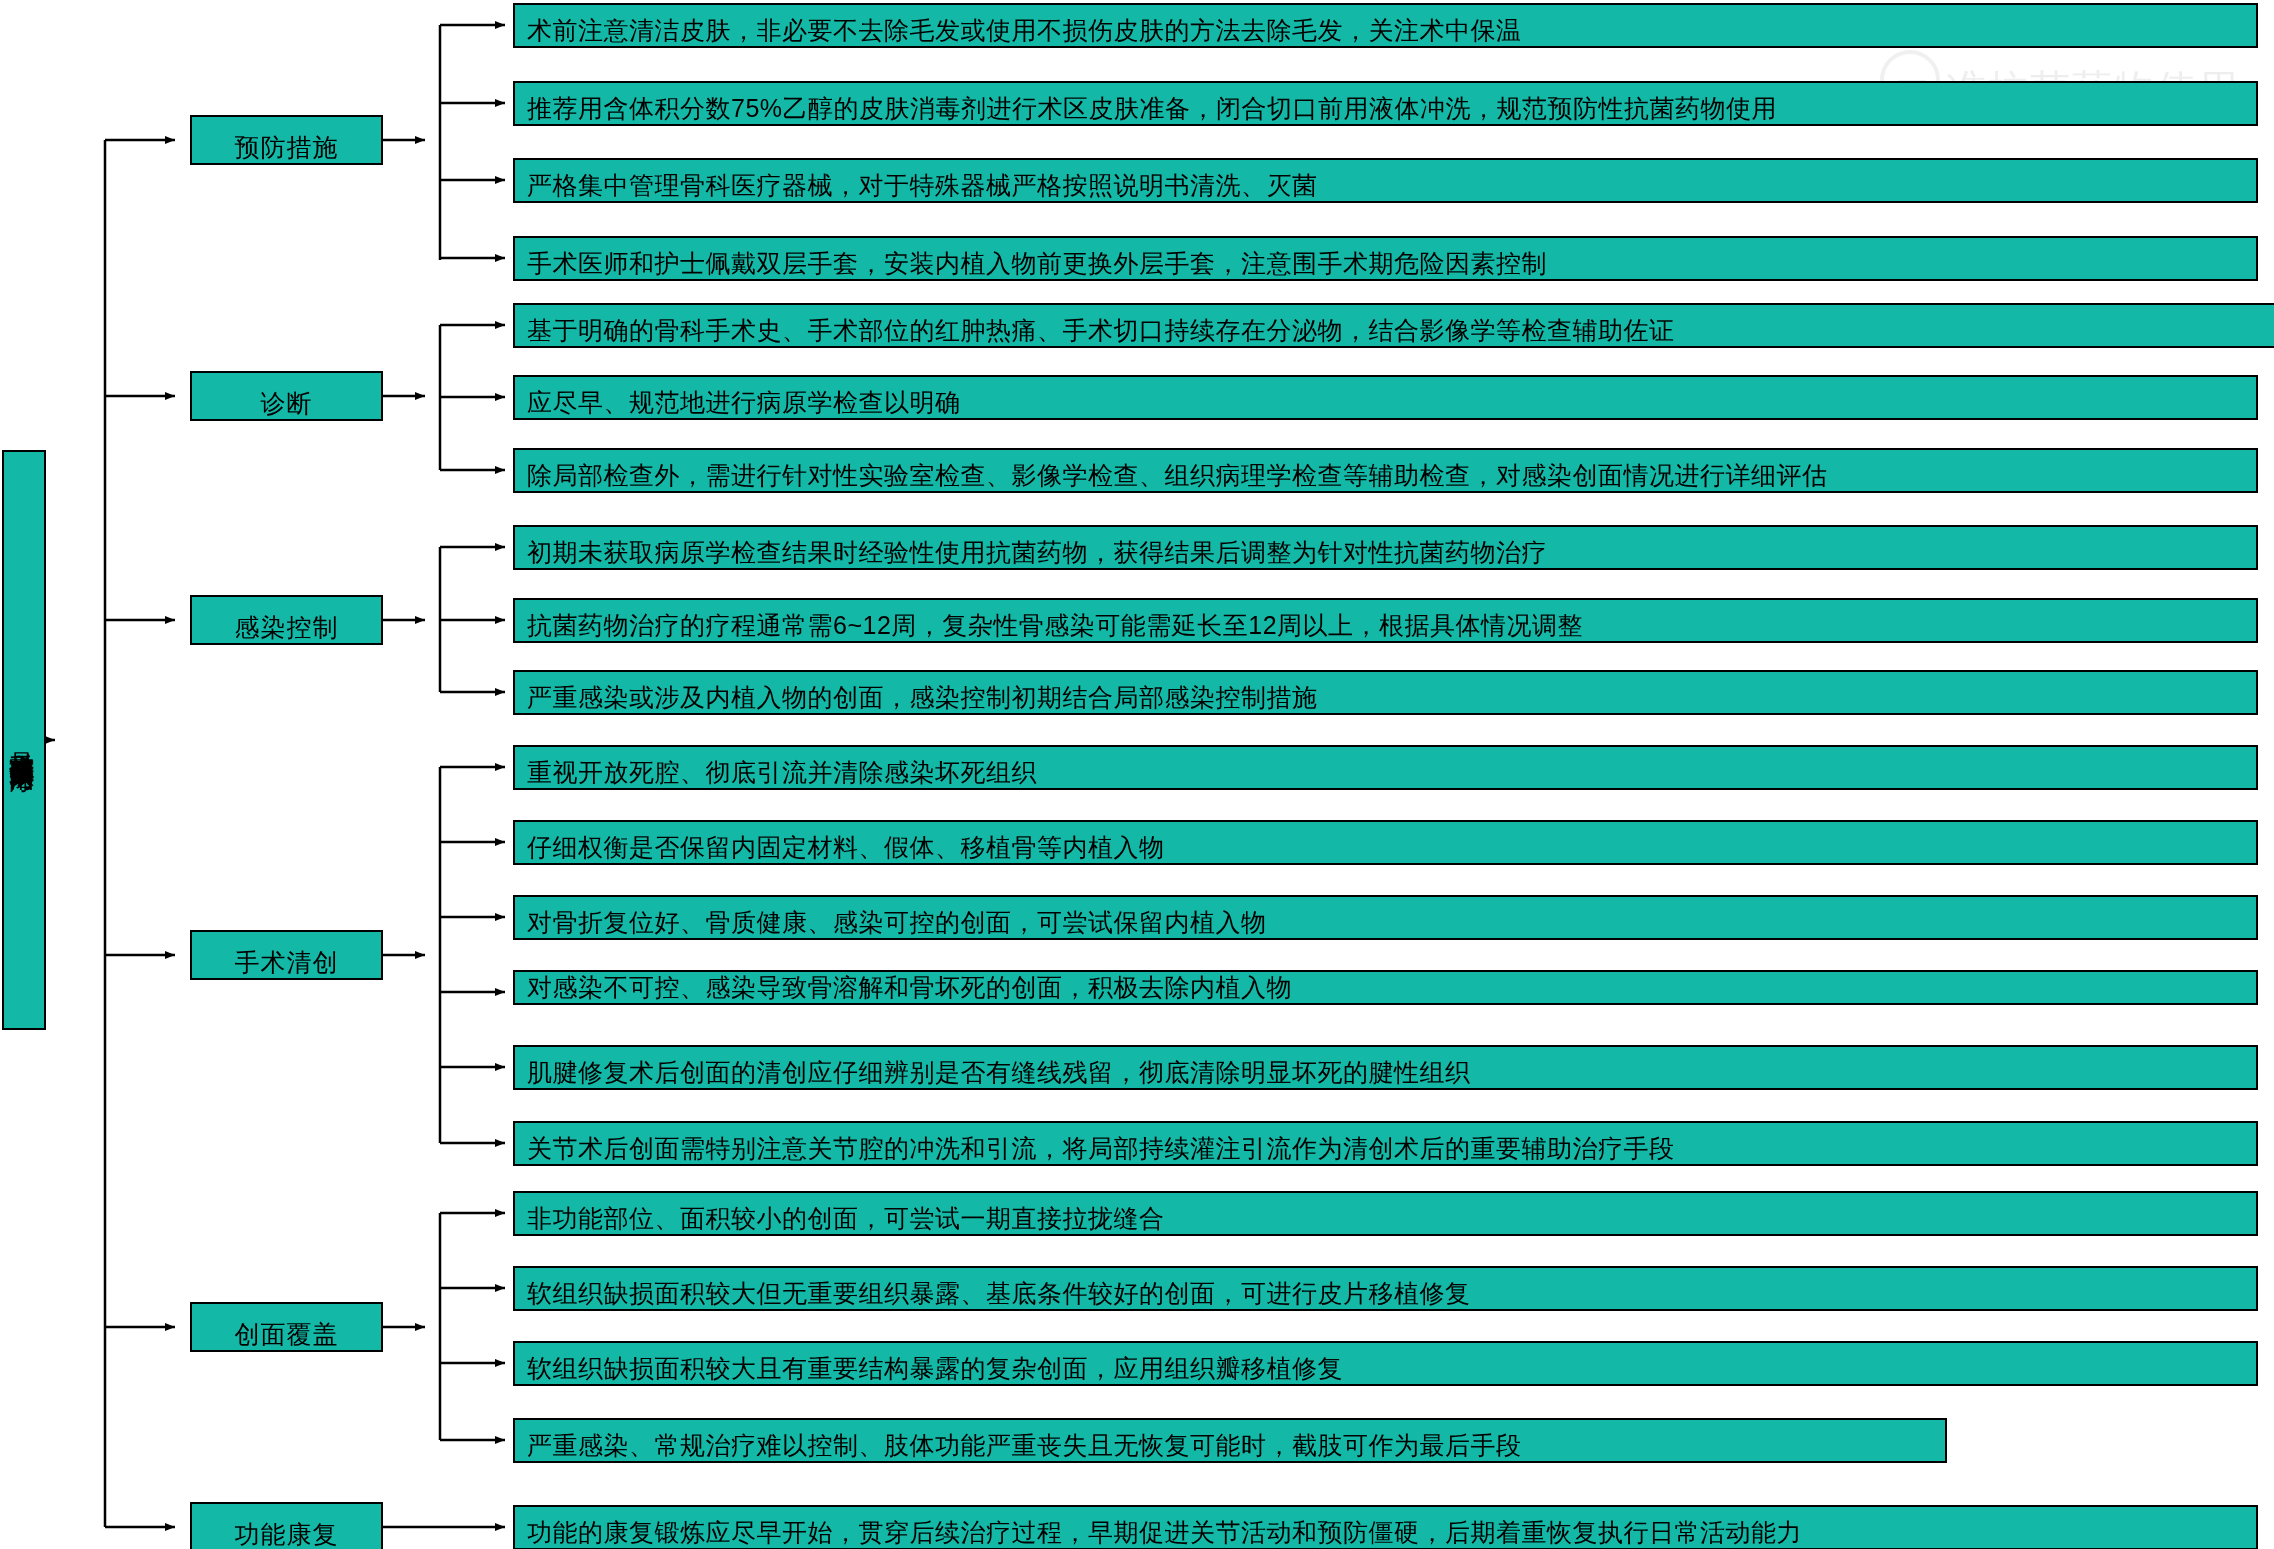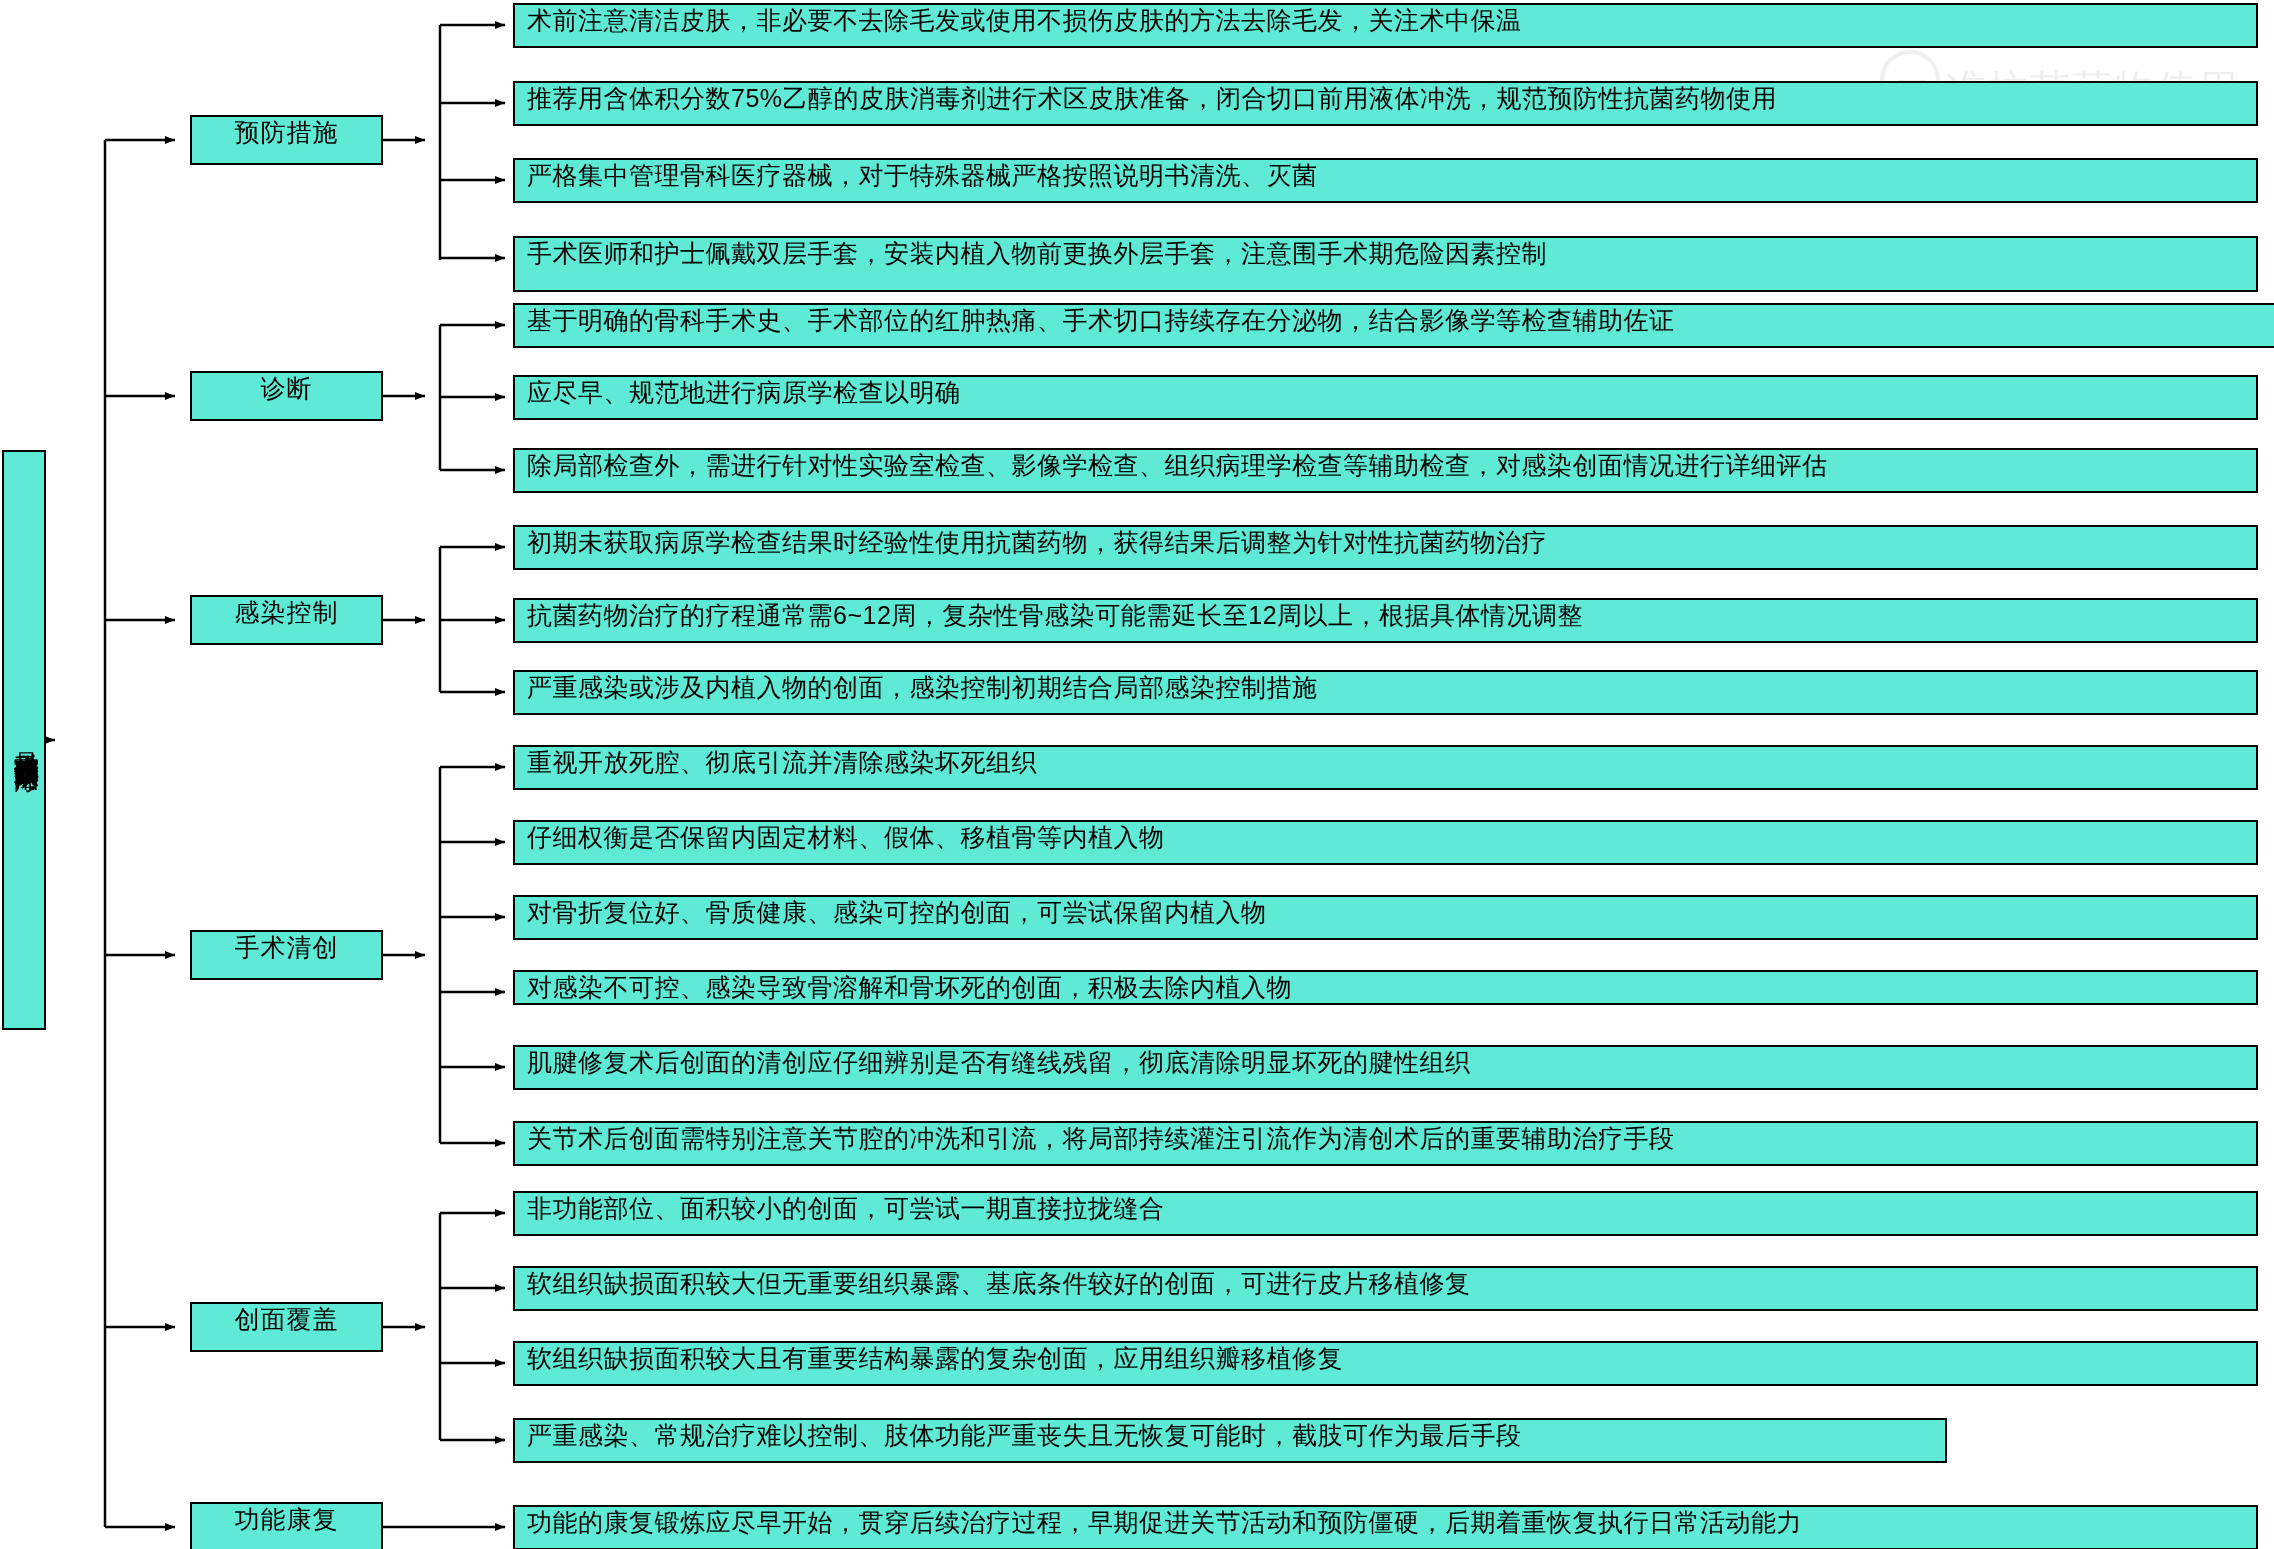--- a/index.html
+++ b/index.html
@@ -23,23 +23,23 @@
     left: 0;
     top: 0;
     width: 2274px;
     height: 1549px;
     pointer-events: none;
   }
   .node {
     position: absolute;
     box-sizing: border-box;
     border: 2px solid #000000;
-    background: #5eead4;
+    background: #14b8a6;
     display: flex;
-    align-items: flex-start;
+    align-items: flex-end;
     font-size: 25px;
     line-height: 1.25;
   }
   .root-node {
     writing-mode: vertical-rl;
     text-orientation: upright;
     justify-content: center;
     letter-spacing: 1px;
     padding: 6px 2px;
     font-size: 25px;
@@ -188,21 +188,21 @@
 
   <div class="node leaf-node" style="left:513px; top:3px; width:1745px; height:45px;">
     <span>术前注意清洁皮肤，非必要不去除毛发或使用不损伤皮肤的方法去除毛发，关注术中保温</span>
   </div>
   <div class="node leaf-node" style="left:513px; top:81px; width:1745px; height:45px;">
     <span>推荐用含体积分数75%乙醇的皮肤消毒剂进行术区皮肤准备，闭合切口前用液体冲洗，规范预防性抗菌药物使用</span>
   </div>
   <div class="node leaf-node" style="left:513px; top:158px; width:1745px; height:45px;">
     <span>严格集中管理骨科医疗器械，对于特殊器械严格按照说明书清洗、灭菌</span>
   </div>
-  <div class="node leaf-node" style="left:513px; top:236px; width:1745px; height:56px;">
+  <div class="node leaf-node" style="left:513px; top:236px; width:1745px; height:45px;">
     <span>手术医师和护士佩戴双层手套，安装内植入物前更换外层手套，注意围手术期危险因素控制</span>
   </div>
 
   <div class="node leaf-node" style="left:513px; top:303px; width:2078px; height:45px;">
     <span>基于明确的骨科手术史、手术部位的红肿热痛、手术切口持续存在分泌物，结合影像学等检查辅助佐证</span>
   </div>
   <div class="node leaf-node" style="left:513px; top:375px; width:1745px; height:45px;">
     <span>应尽早、规范地进行病原学检查以明确</span>
   </div>
   <div class="node leaf-node" style="left:513px; top:448px; width:1745px; height:45px;">

